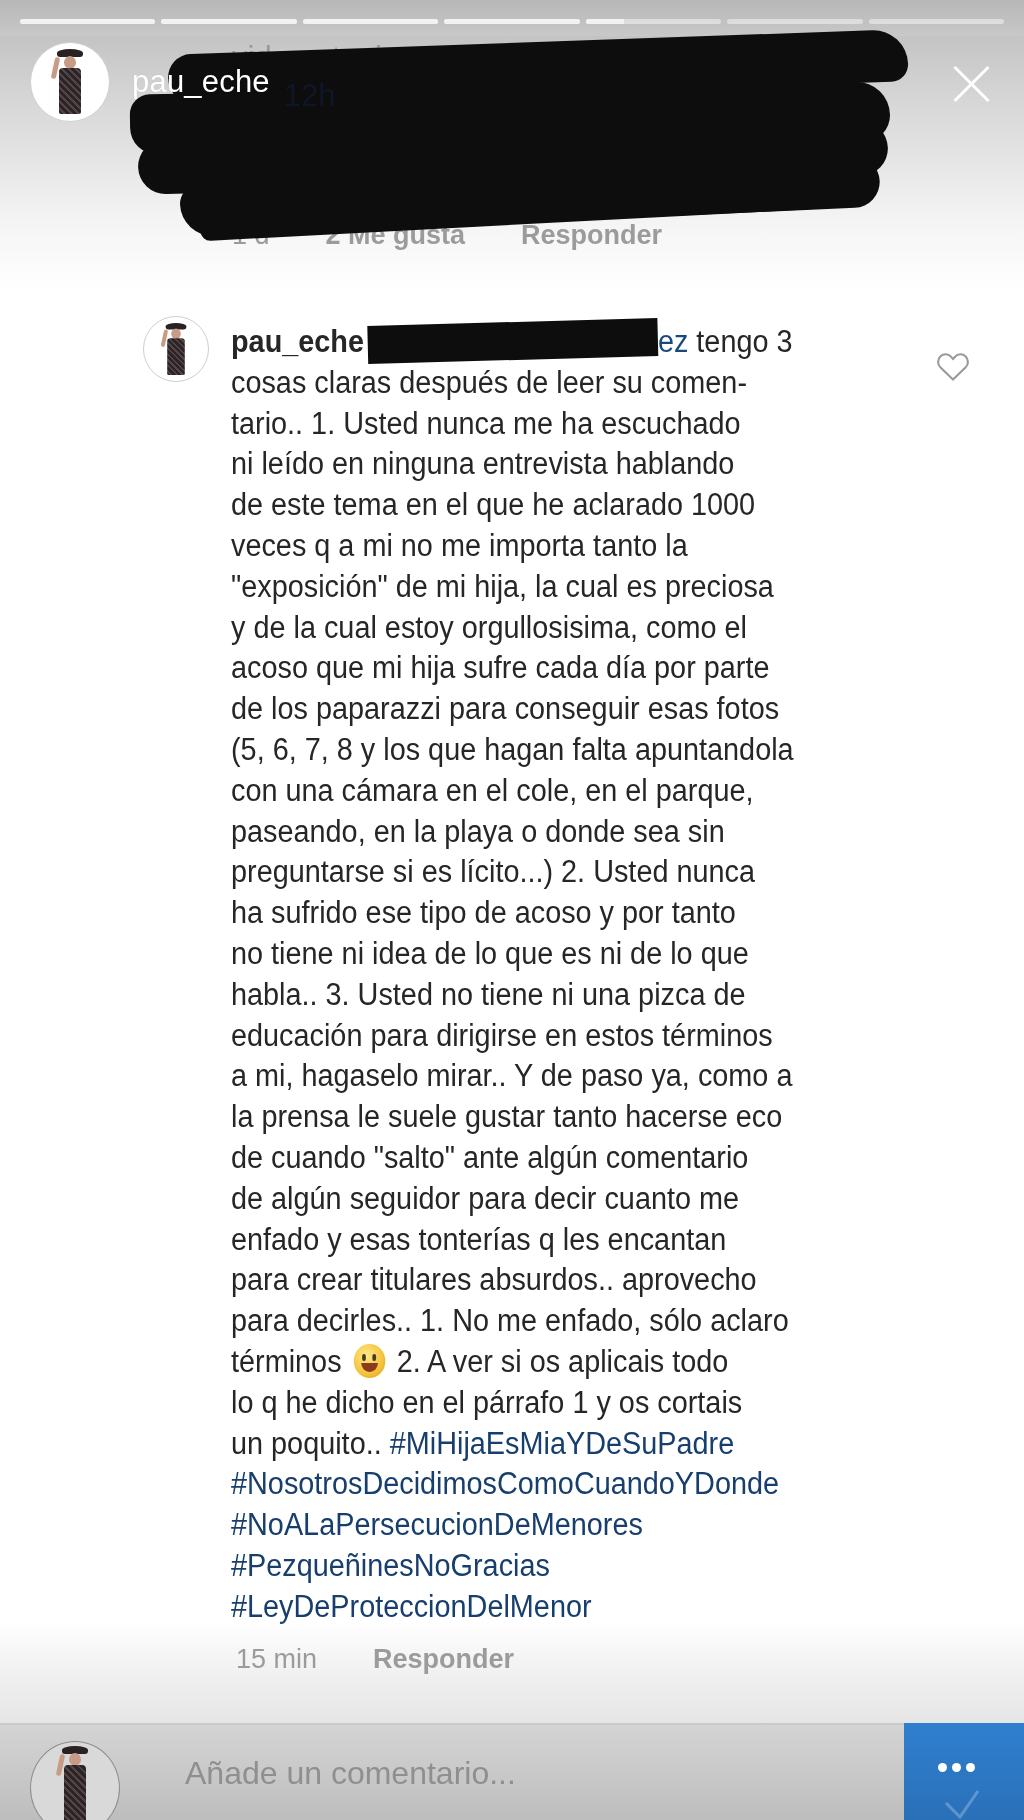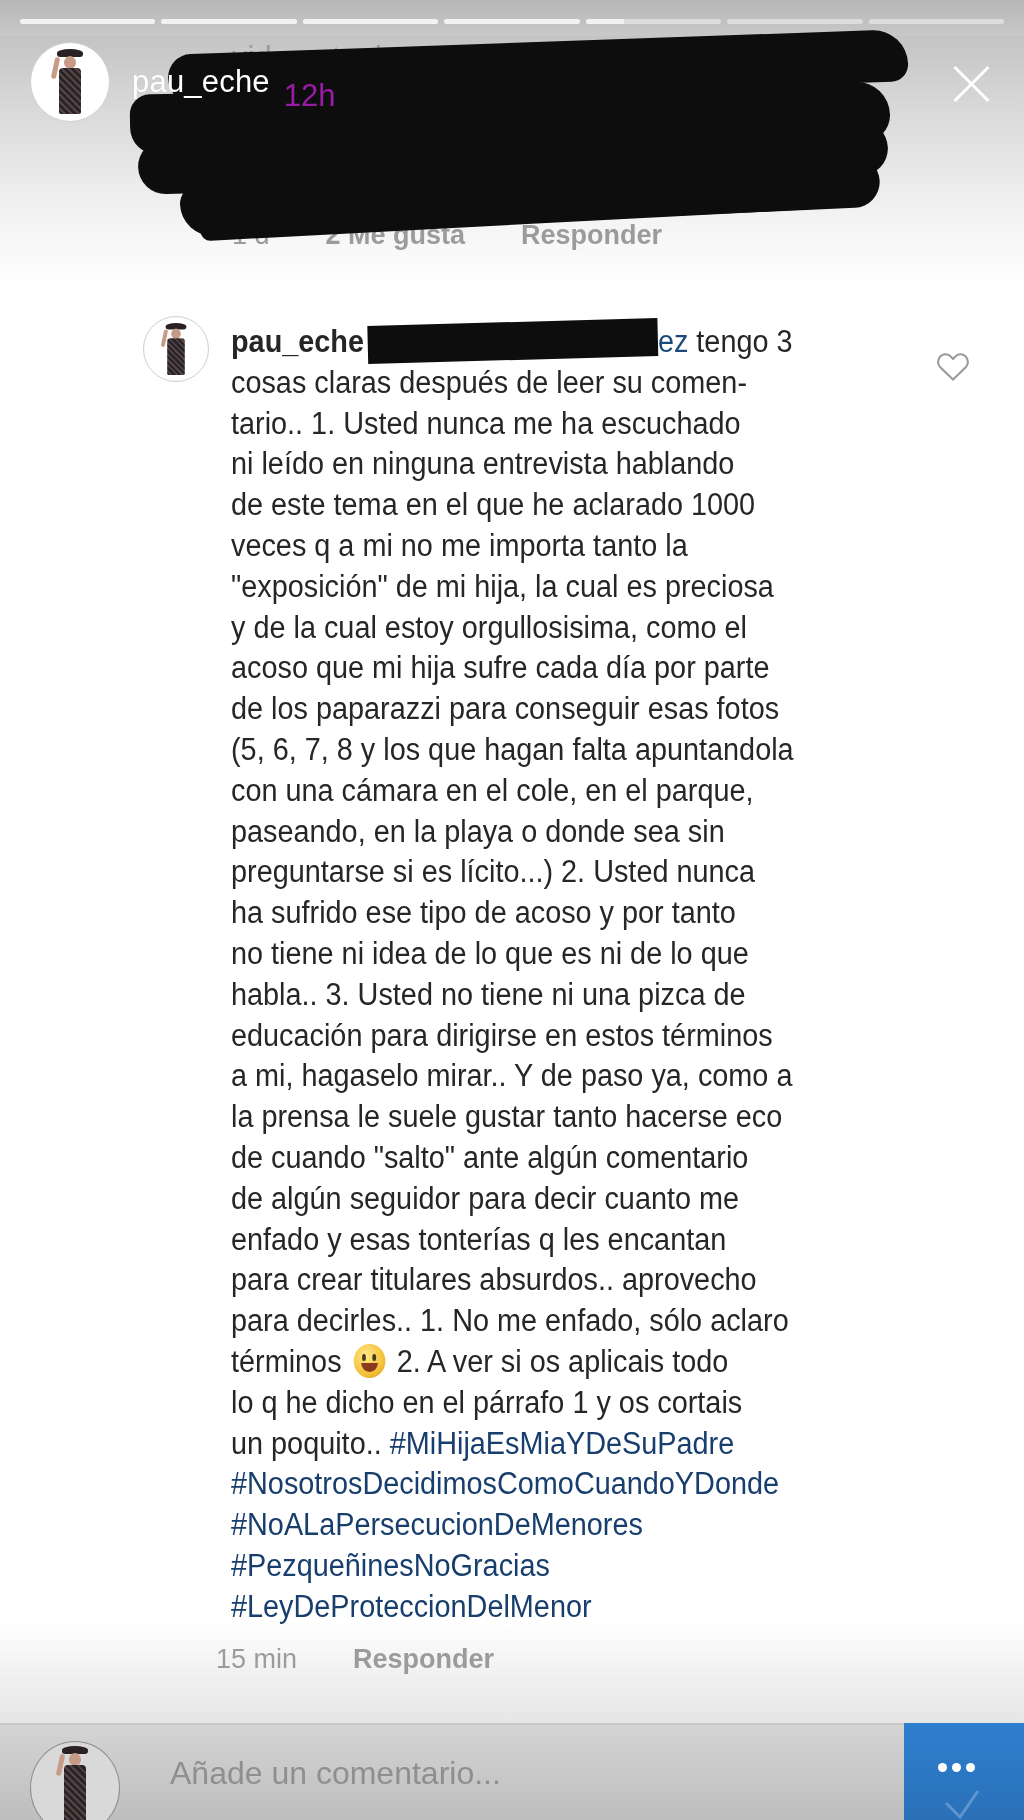--- a/index.html
+++ b/index.html
@@ -20,21 +20,21 @@
 
   .story-header { position:absolute; left:30px; top:42px; height:80px; display:flex; align-items:center; z-index:5; }
   .avatar { width:78px; height:78px; border-radius:50%; background:#fff; border:1px solid #d0d0d0; position:relative; overflow:hidden; }
   .figure { position:absolute; left:50%; transform:translateX(-50%); }
   .figure .hat { position:absolute; width:26px; height:8px; background:#2a2222; border-radius:50% 50% 3px 3px; left:-13px; }
   .figure .head { position:absolute; width:12px; height:13px; background:#c79b85; border-radius:50%; left:-6px; }
   .figure .body { position:absolute; width:22px; background:repeating-linear-gradient(45deg,#2b2426 0 3px,#544446 3px 5px); border-radius:4px 4px 2px 2px; left:-11px; }
   .figure .arm { position:absolute; width:5px; background:#3a2f30; border-radius:3px; }
 
   .story-user { color:#fff; font-size:31px; margin-left:22px; font-weight:400; letter-spacing:0.2px; text-shadow:0 0 1px rgba(0,0,0,0.15); }
-  .story-time { color:#a21caf; font-size:31px; margin-left:14px; opacity:0.95;margin-top:28px; }
+  .story-time { color:#0f172a; font-size:31px; margin-left:14px; opacity:0.95;margin-top:28px; }
   .close-btn { position:absolute; left:952px; top:64px; width:40px; height:40px; z-index:5; cursor:pointer; }
   .close-btn::before, .close-btn::after { content:""; position:absolute; left:18px; top:-4px; width:3px; height:48px; background:#fff; }
   .close-btn::before { transform:rotate(45deg); }
   .close-btn::after { transform:rotate(-45deg); }
 
   .redacted-blob { position:absolute; background:#0d0d0d; z-index:3; }
   .faint-text { position:absolute; color:#9a9a9a; font-size:31px; z-index:2; white-space:nowrap; }
 
   .meta-row { position:absolute; display:flex; gap:56px; font-size:27px; color:#9b9b9b; font-weight:700; }
   .meta-row .time { font-weight:400; }
@@ -57,21 +57,21 @@
   .emoji::before { content:""; position:absolute; left:9px; top:10px; width:4px; height:7px; background:#4a3a1a; border-radius:2px; box-shadow:11px 0 0 #4a3a1a; }
   .emoji::after { content:""; position:absolute; left:8px; top:19px; width:18px; height:9px; background:#8b3a1e; border-radius:0 0 10px 10px; }
 
   .heart { position:absolute; left:936px; top:350px; width:34px; height:32px; cursor:pointer; }
 
   .bottom-shade { position:absolute; left:0; top:1620px; width:1024px; height:200px;
     background:linear-gradient(to bottom, rgba(255,255,255,0) 0px, #efefef 60px, #e2e2e2 120px, #d6d6d6 200px); z-index:1; }
   .input-bar { position:absolute; left:0; top:1723px; width:904px; height:97px; border-top:2px solid #c9c9c9;
     background:linear-gradient(to bottom,#d4d4d4,#bdbdbd); z-index:4; }
   .input-avatar { position:absolute; left:30px; top:16px; width:88px; height:92px; border-radius:50%; border:1px solid #8e8e8e; background:#d9d9d9; overflow:hidden; }
-  .comment-input { position:absolute; left:168px; top:22px; width:700px; height:50px; border:none; outline:none; background:transparent;
+  .comment-input { position:absolute; left:183px; top:22px; width:700px; height:50px; border:none; outline:none; background:transparent;
     font-family:"Liberation Sans", sans-serif; font-size:32px; color:#8f8f8f; }
   .comment-input::placeholder { color:#8f8f8f; }
   .send-btn { position:absolute; left:904px; top:1723px; width:120px; height:97px; background:linear-gradient(to bottom,#2f7fcf,#2a70b8); z-index:4; cursor:pointer; }
   .dots { position:absolute; left:34px; top:40px; display:flex; gap:5px; }
   .dots span { width:9px; height:9px; border-radius:50%; background:#fff; display:block; }
   .check { position:absolute; left:40px; top:48px; width:36px; height:50px; }
 </style>
 </head>
 <body>
 
@@ -179,21 +179,21 @@
   <span class="line tag">#PezqueñinesNoGracias</span>
   <span class="line tag">#LeyDeProteccionDelMenor</span>
 </div>
 
 <svg class="heart" viewBox="0 0 24 22">
   <path d="M12 20.5 L3.2 12.1 C0.9 9.9 0.9 6.3 3.2 4.1 C5.3 2.1 8.6 2.3 10.5 4.4 L12 6 L13.5 4.4 C15.4 2.3 18.7 2.1 20.8 4.1 C23.1 6.3 23.1 9.9 20.8 12.1 Z" fill="none" stroke="#9a9a9a" stroke-width="1.5"></path>
 </svg>
 
 <div class="bottom-shade"></div>
 
-<div class="meta-row" style="left:216px;top:1644px;z-index:2;align-items:center;">
+<div class="meta-row" style="left:236px;top:1644px;z-index:2;align-items:center;">
   <span class="time">15 min</span>
   <span>Responder</span>
 </div>
 
 <div class="input-bar">
   <div class="input-avatar">
     <div class="figure" style="top:4px;">
       <div class="hat" style="top:0px;"></div>
       <div class="head" style="top:7px;"></div>
       <div class="body" style="top:19px;height:70px;"></div>

